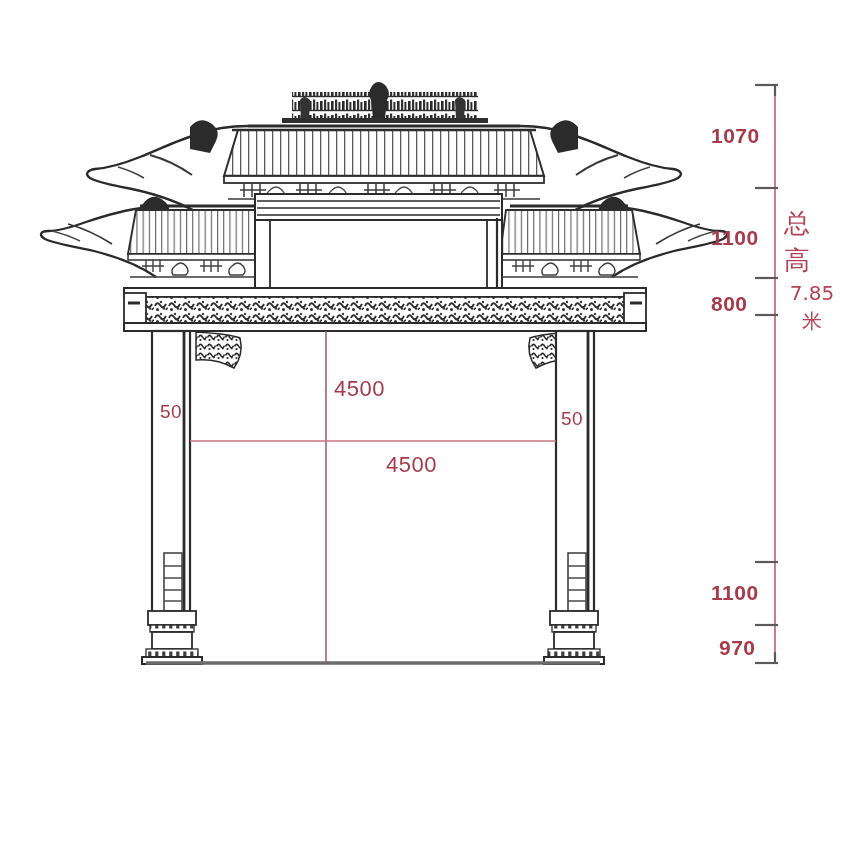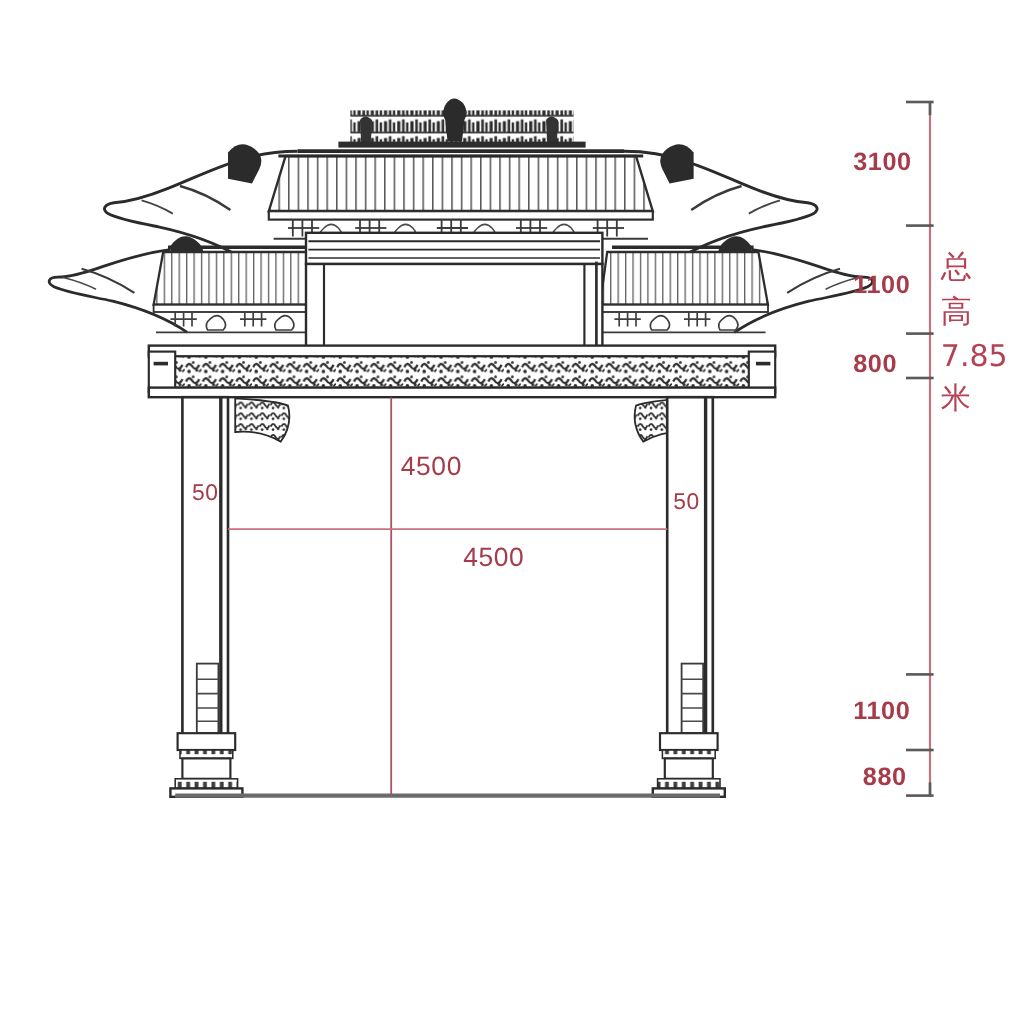--- a/index.html
+++ b/index.html
@@ -50,21 +50,21 @@
     top: 205px;
     width: 56px;
     color: #b44254;
     font-family: "DejaVu Sans", sans-serif;
     font-size: 26px;
     line-height: 1.42;
     text-align: left;
     user-select: none;
   }
   .total-label .ln { display: block; }
-  .total-label .ln-small { font-size: 25px; letter-spacing: 0px; }
+  .total-label .ln-small { font-size: 20px; letter-spacing: 0px; text-align: center; }
 </style>
 </head>
 <body>
 
 <div id="stage">
 
   <svg id="drawing" viewBox="0 0 850 850">
     <defs>
 
       <pattern id="tileRib" width="8" height="10" patternUnits="userSpaceOnUse">
@@ -319,29 +319,29 @@
         <path d="M755 625 H778"></path>
         <path d="M755 663 H778"></path>
       </g>
 
       <path d="M775 85 V96" stroke="#5a5a5a" stroke-width="2.2"></path>
       <path d="M775 652 V663" stroke="#5a5a5a" stroke-width="2.2"></path>
     </g>
 
   </svg>
 
-  <div class="dim-text dim-1650">3100</div>
+  <div class="dim-text dim-1650">1070</div>
 
   <div class="dim-text dim-1100-top">1100</div>
 
   <div class="dim-text dim-600">800</div>
 
   <div class="dim-text dim-1100-bot">1100</div>
 
-  <div class="dim-text dim-550">880</div>
+  <div class="dim-text dim-550">970</div>
 
   <div class="dim-text dim-4500-upper">4500</div>
 
   <div class="dim-text dim-4500-lower">4500</div>
 
   <div class="dim-text dim-50-left">50</div>
 
   <div class="dim-text dim-50-right">50</div>
 
   <div class="total-label">

